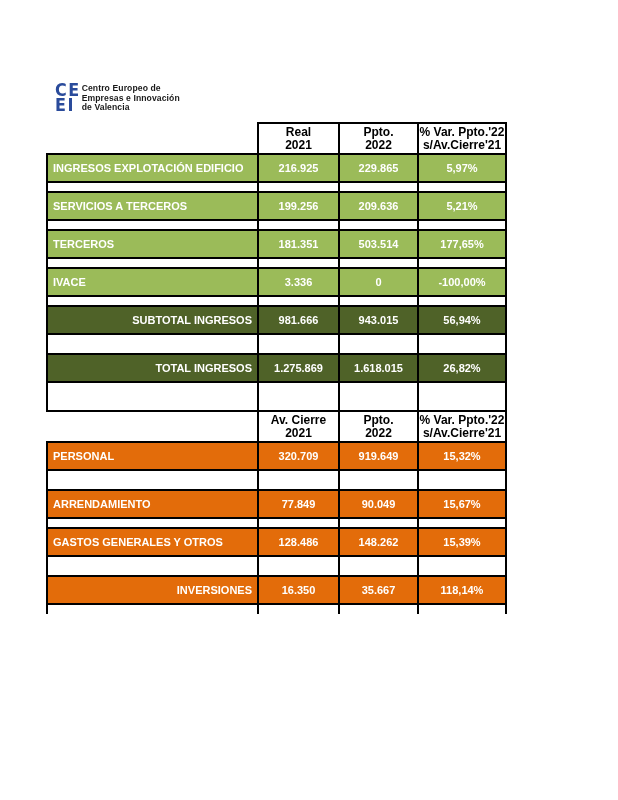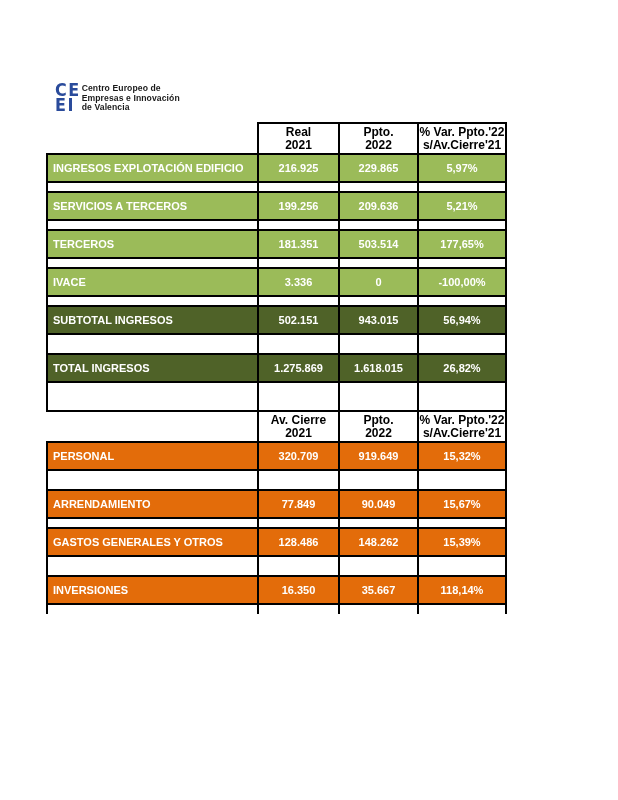--- a/index.html
+++ b/index.html
@@ -44,21 +44,21 @@
     border:2px solid #000;background:#fff;color:#000;
     font-size:12px;font-weight:bold;text-align:center;line-height:13px;
     vertical-align:middle;
   }
   tr.hdr td.blank{border:none;background:#fff;}
 
   
   tr.row td{height:28px;border:2px solid #000;vertical-align:middle;}
   tr.row td.lbl{font-size:11px;font-weight:bold;color:#fff;padding:0 5px;}
   tr.row td.lbl.left{text-align:left;}
-  tr.row td.lbl.right{text-align:left;}
+  tr.row td.lbl.right{text-align:right;}
   tr.row td.val{font-size:11px;font-weight:bold;color:#fff;text-align:center;}
 
   tr.lg td{background:var(--light-green);}
   tr.dg td{background:var(--dark-green);}
   tr.or td{background:var(--orange);}
   tr.br td{background:var(--dark-brown);}
 
   
   tr.gap td{height:10px;background:#fff;border-left:2px solid #000;border-right:2px solid #000;border-top:none;border-bottom:none;}
 
@@ -153,21 +153,21 @@
   </tr>
   <tr class="gap">
           <td></td>
           <td></td>
           <td></td>
           <td></td>
         </tr>
 
   <tr class="row dg">
     <td class="lbl right">SUBTOTAL INGRESOS</td>
-    <td class="val">502.151</td>
+    <td class="val">981.666</td>
     <td class="val">943.015</td>
     <td class="val">56,94%</td>
   </tr>
   <tr class="gap">
           <td></td>
           <td></td>
           <td></td>
           <td></td>
         </tr>
 

